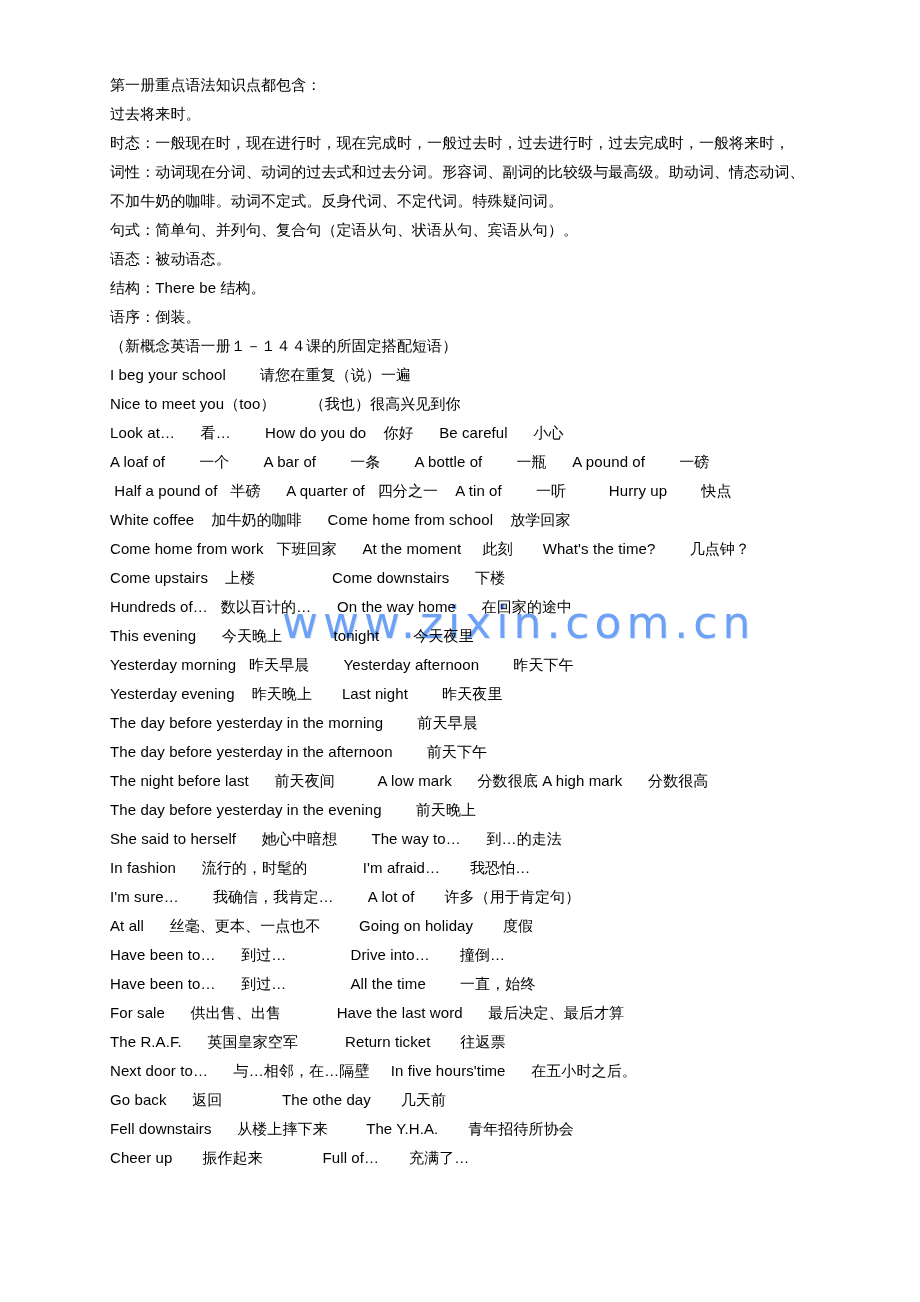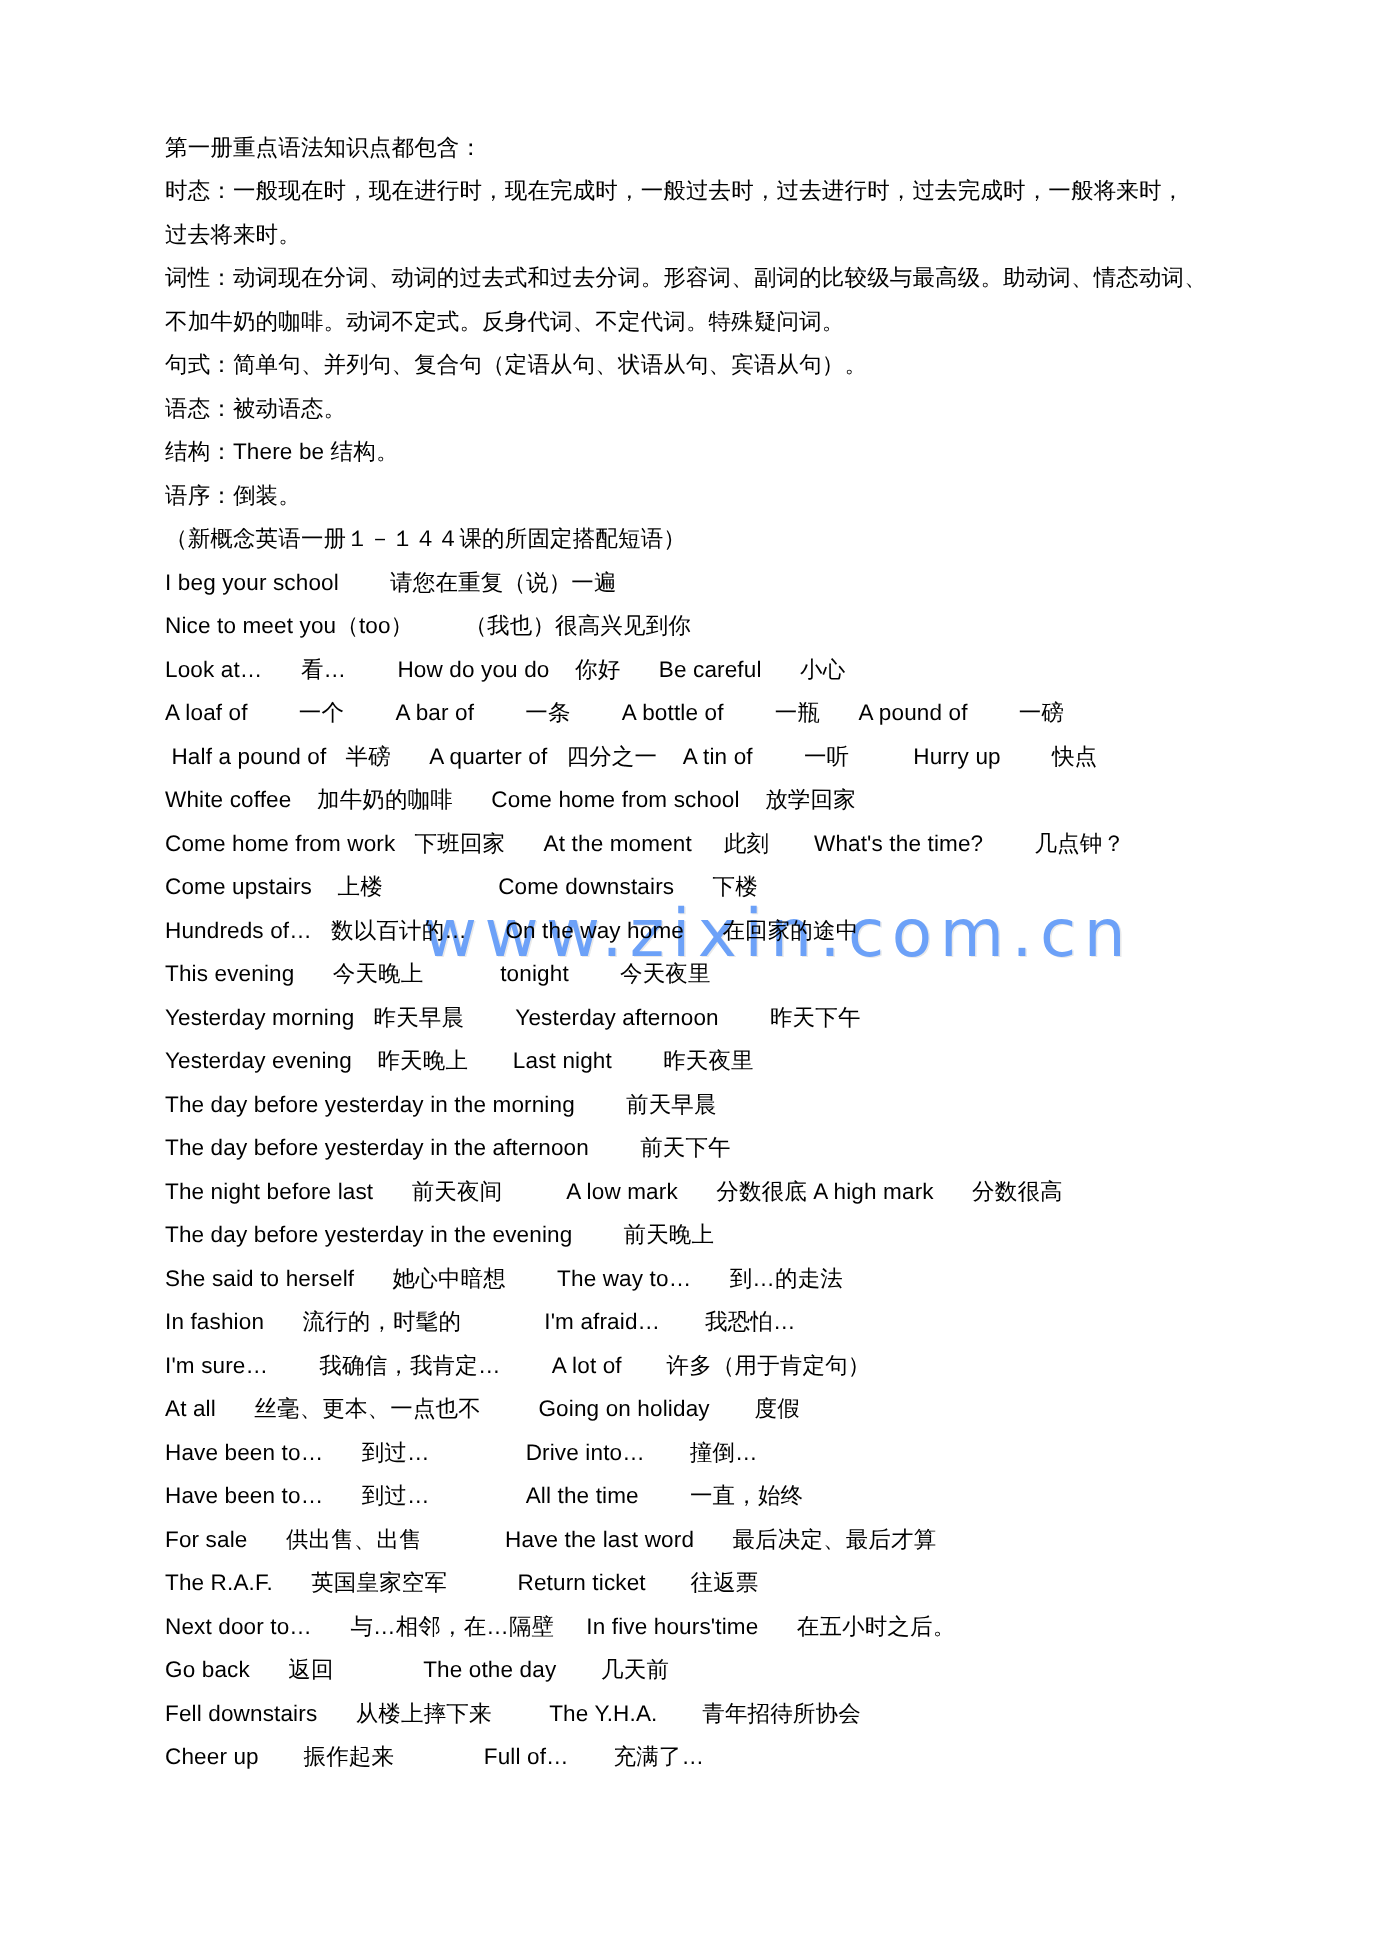--- a/index.html
+++ b/index.html
@@ -13,21 +13,21 @@
     height: 1302px;
     margin: 0 auto;
     background: #ffffff;
     overflow: hidden;
     font-family: "Liberation Sans", "DejaVu Sans", sans-serif;
     color: #000000;
   }
   .content {
     position: absolute;
     left: 110px;
-    top: 84px;
+    top: 70px;
     width: 745px;
   }
   .line {
     font-size: 15px;
     line-height: 29px;
     white-space: pre-wrap;
     color: #000000;
     letter-spacing: 0.1px;
   }
   .watermark {
@@ -46,22 +46,22 @@
 </style>
 </head>
 <body>
 
 <div class="page">
 
   <div class="watermark">www.zixin.com.cn</div>
 
   <div class="content">
     <div class="line">第一册重点语法知识点都包含：</div>
+    <div class="line">过去将来时。</div>
     <div class="line">时态：一般现在时，现在进行时，现在完成时，一般过去时，过去进行时，过去完成时，一般将来时，</div>
-    <div class="line">过去将来时。</div>
     <div class="line">词性：动词现在分词、动词的过去式和过去分词。形容词、副词的比较级与最高级。助动词、情态动词、</div>
     <div class="line">不加牛奶的咖啡。动词不定式。反身代词、不定代词。特殊疑问词。</div>
     <div class="line">句式：简单句、并列句、复合句（定语从句、状语从句、宾语从句）。</div>
     <div class="line">语态：被动语态。</div>
     <div class="line">结构：There be 结构。</div>
     <div class="line">语序：倒装。</div>
     <div class="line">（新概念英语一册１－１４４课的所固定搭配短语）</div>
     <div class="line">I beg your school        请您在重复（说）一遍</div>
     <div class="line">Nice to meet you（too）        （我也）很高兴见到你</div>
     <div class="line">Look at…      看…        How do you do    你好      Be careful      小心</div>

